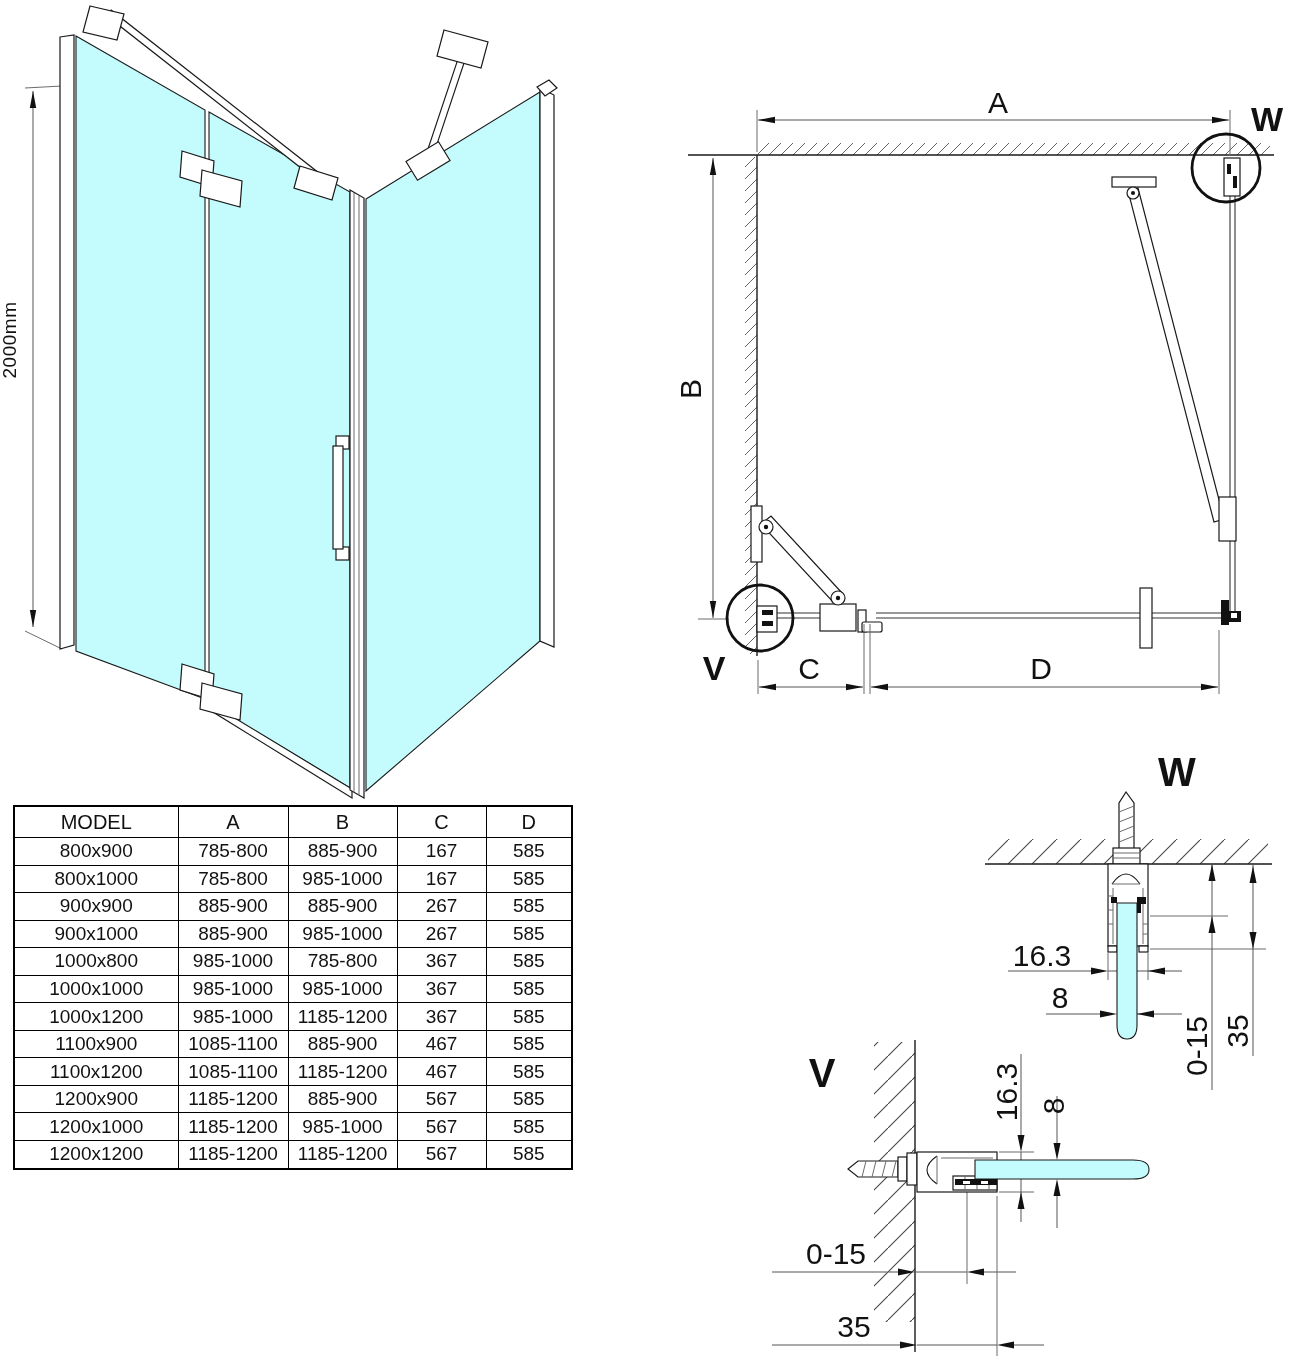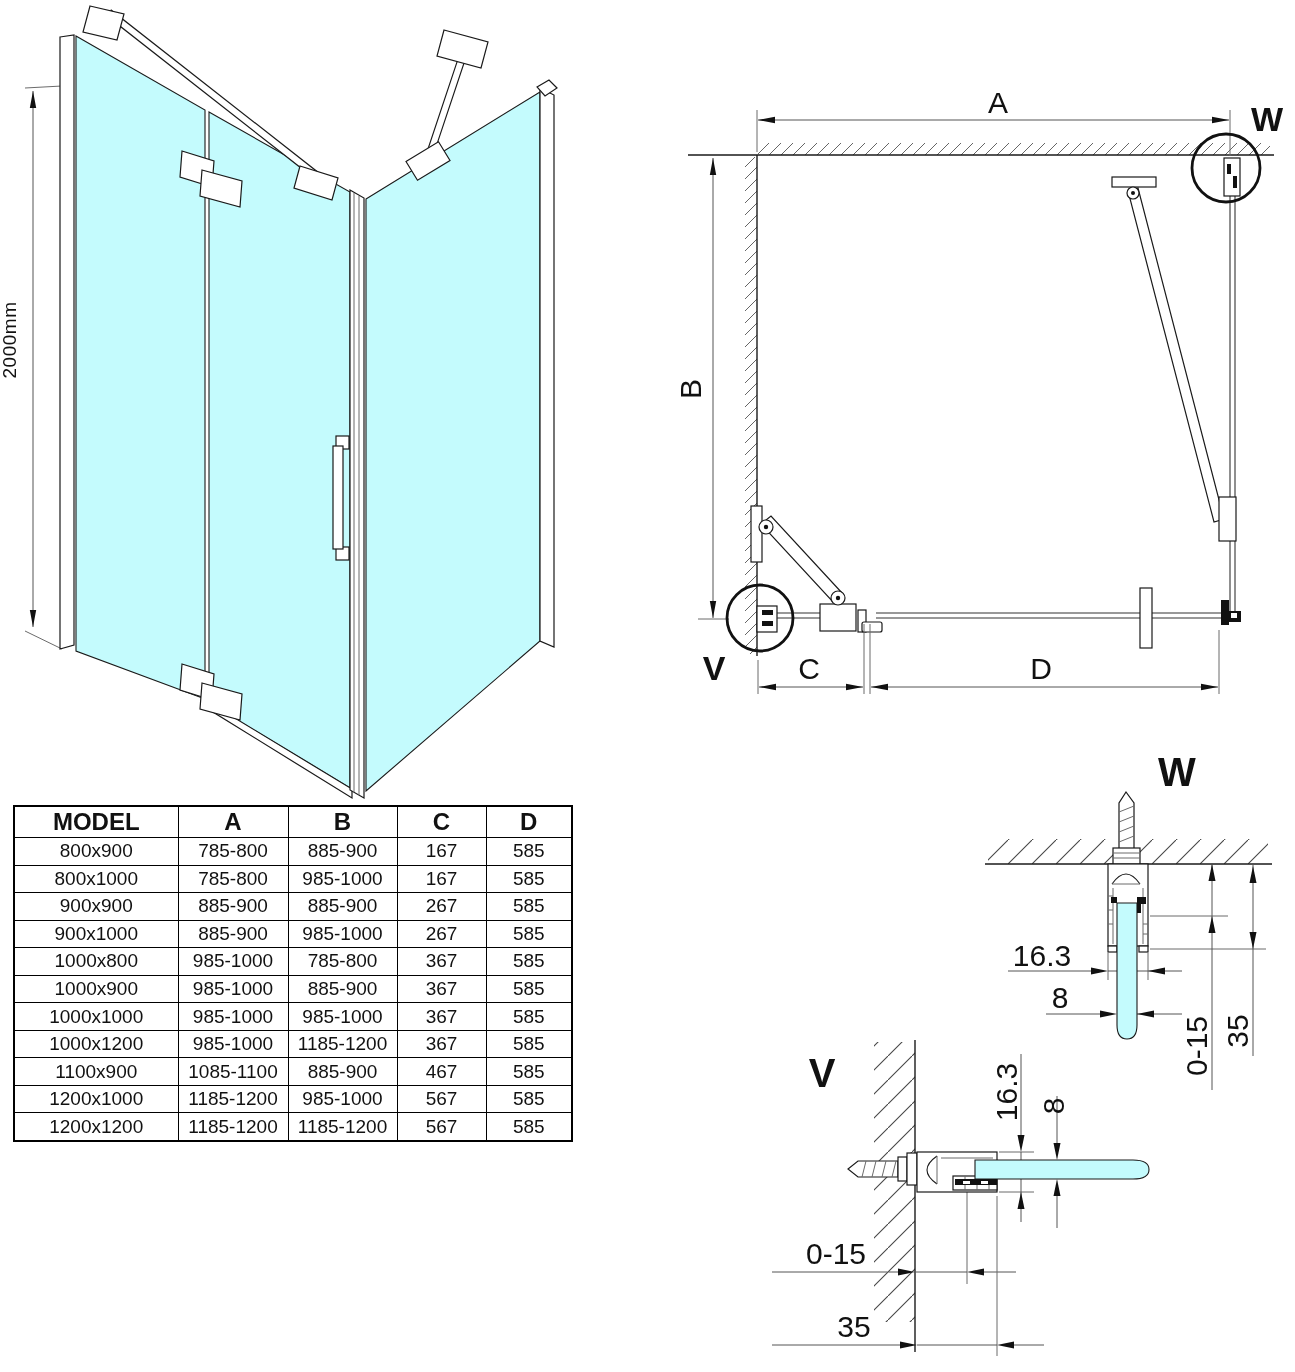--- a/index.html
+++ b/index.html
@@ -23,21 +23,21 @@
   .detail-letter-big { font-size:40px; font-weight:bold; text-anchor:middle; }
   .small-label { font-size:19px; text-anchor:middle; letter-spacing:0.5px; }
 
   
   .model-table { position:absolute; left:13px; top:805px; width:558px;
                  border-collapse:collapse; table-layout:fixed;
                  border:2.6px solid #000; background:#fff; }
   .model-table th, .model-table td {
                  border:1.4px solid #000; text-align:center; vertical-align:middle;
                  padding:0; font-size:19px; color:#111; overflow:hidden; white-space:nowrap; }
-  .model-table th { height:30px; font-size:24px; font-weight:bold; }
+  .model-table th { height:30px; font-size:20px; font-weight:normal; }
   .model-table td { height:26.55px; }
   .drawing { position:absolute; left:0; top:0; }
 </style>
 </head>
 <body>
 
 <div class="page">
 
 <svg class="drawing" width="1295" height="1372" viewBox="0 0 1295 1372" xmlns="http://www.w3.org/2000/svg">
   <defs>
@@ -357,27 +357,20 @@
 
 
       <tr>
         <td>1000x800</td>
         <td>985-1000</td>
         <td>785-800</td>
         <td>367</td>
         <td>585</td>
       </tr>
 
-      <tr>
-        <td>1000x900</td>
-        <td>985-1000</td>
-        <td>885-900</td>
-        <td>367</td>
-        <td>585</td>
-      </tr>
 
       <tr>
         <td>1000x1000</td>
         <td>985-1000</td>
         <td>985-1000</td>
         <td>367</td>
         <td>585</td>
       </tr>
 
       <tr>
@@ -391,22 +384,36 @@
 
       <tr>
         <td>1100x900</td>
         <td>1085-1100</td>
         <td>885-900</td>
         <td>467</td>
         <td>585</td>
       </tr>
 
 
-
-
+      <tr>
+        <td>1100x1200</td>
+        <td>1085-1100</td>
+        <td>1185-1200</td>
+        <td>467</td>
+        <td>585</td>
+      </tr>
+
+
+      <tr>
+        <td>1200x900</td>
+        <td>1185-1200</td>
+        <td>885-900</td>
+        <td>567</td>
+        <td>585</td>
+      </tr>
 
       <tr>
         <td>1200x1000</td>
         <td>1185-1200</td>
         <td>985-1000</td>
         <td>567</td>
         <td>585</td>
       </tr>
 
       <tr>

